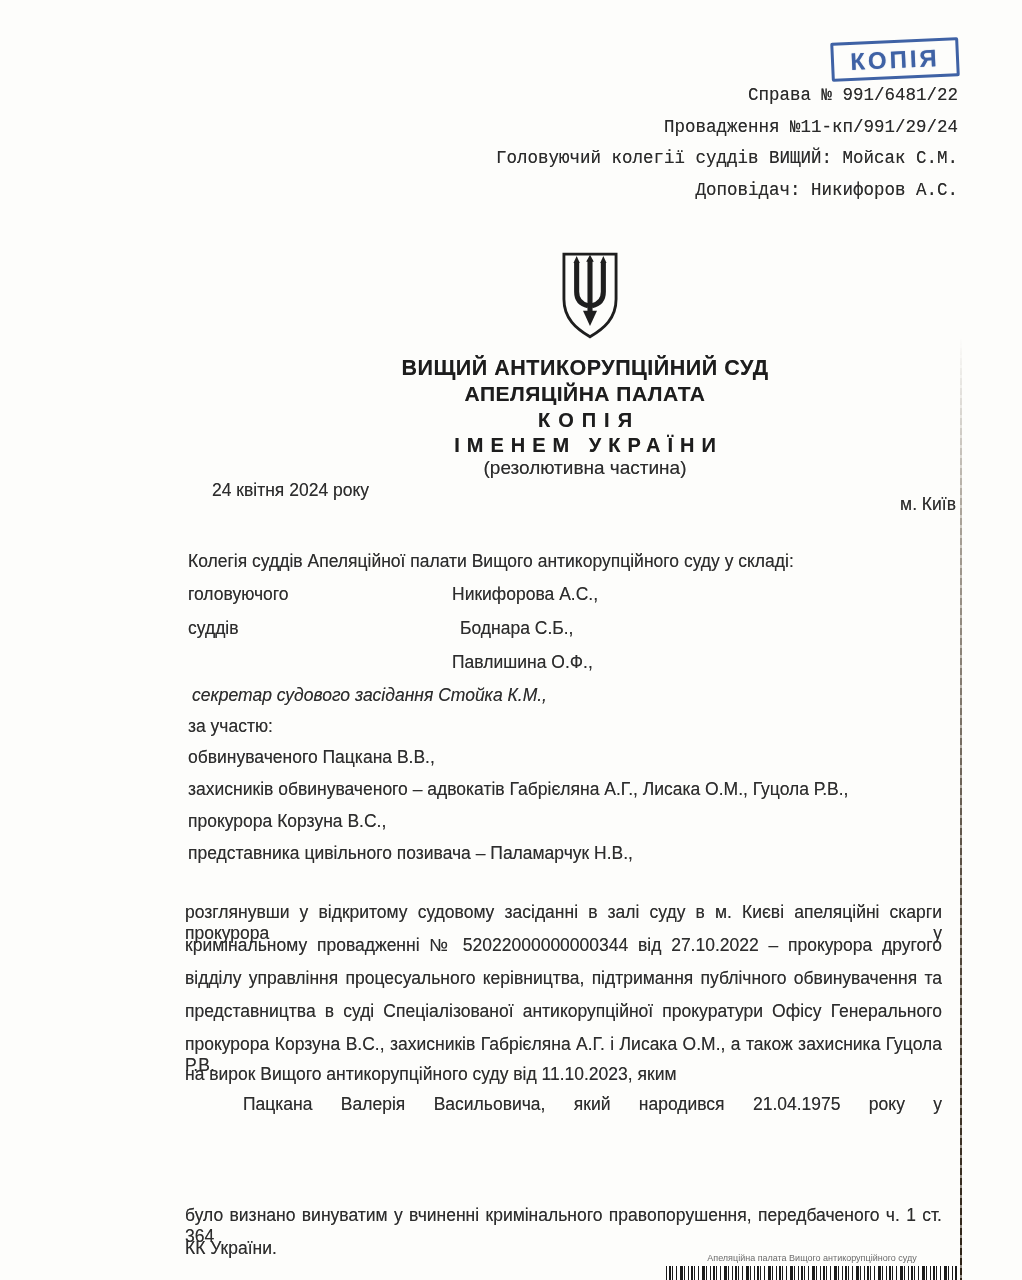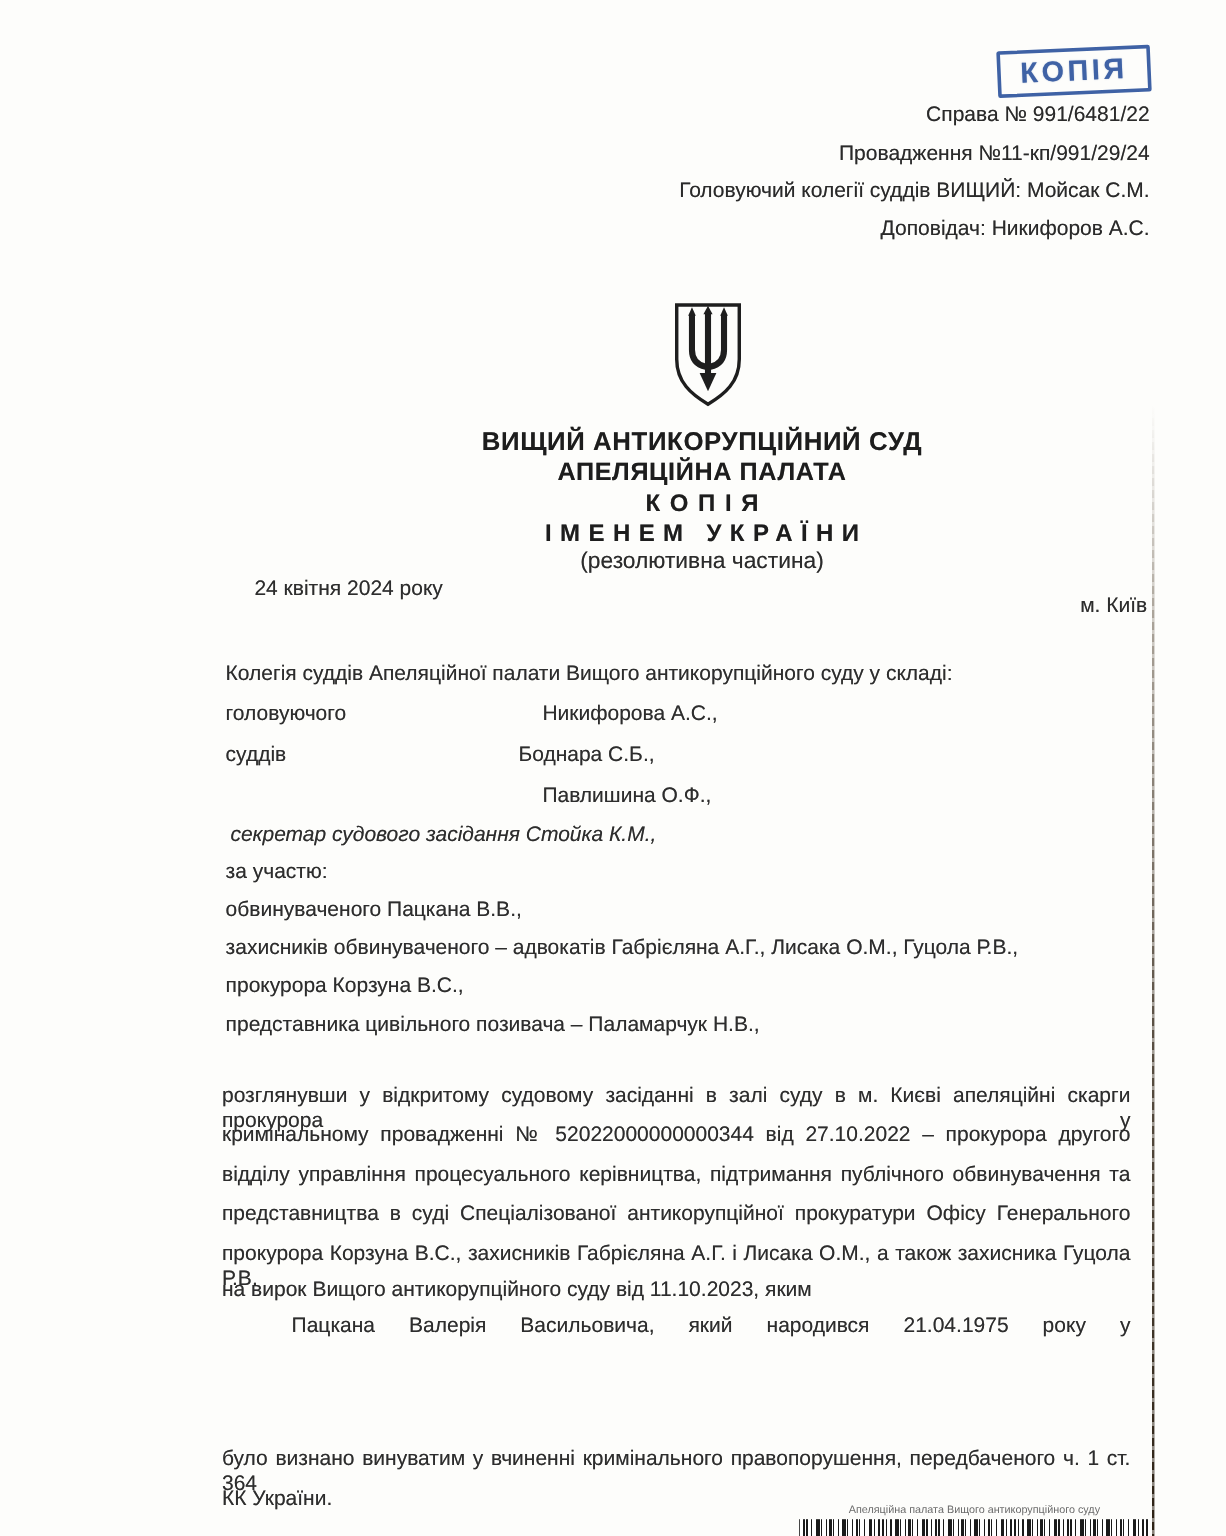--- a/index.html
+++ b/index.html
@@ -20,21 +20,21 @@
     position:absolute;left:831px;top:40px;width:122px;height:33px;
     border:3px solid #3f62a5;border-radius:2px;
     color:#3f62a5;font-weight:bold;font-size:24px;letter-spacing:3px;
     display:flex;align-items:center;justify-content:center;
     transform:rotate(-2.5deg);
     text-shadow:0 0 1px rgba(63,98,165,.55);
   }
 
   
   .hdr{position:absolute;top:80px;right:64px;text-align:right;
-       font-size:17.5px;line-height:31.5px;color:#2a2a2a;}
+       font-size:17.5px;line-height:31.5px;color:#2a2a2a;font-family:Liberation Mono, monospace;}
 
   
   .emblem{position:absolute;left:558px;top:251px;width:64px;height:89px;}
 
   
   .center-block{position:absolute;left:165px;top:356px;width:840px;text-align:center;color:#1d1d1d;}
   .t-court{font-size:21.5px;font-weight:bold;letter-spacing:.5px;line-height:25px;}
   .t-chamber{font-size:21px;font-weight:bold;letter-spacing:.5px;line-height:25px;}
   .t-doc{font-size:20px;font-weight:bold;letter-spacing:8px;line-height:26px;margin-top:1px;padding-left:8px;}
   .t-name{font-size:20px;font-weight:bold;letter-spacing:7px;line-height:24px;padding-left:7px;}
@@ -103,21 +103,21 @@
 
   <div class="abs txt" style="left:212px;top:480px;">24 квітня 2024 року</div>
   <div class="abs txt" style="right:66px;top:494px;">м. Київ</div>
 
   <div class="abs txt" style="left:188px;top:551px;">Колегія суддів Апеляційної палати Вищого антикорупційного суду у складі:</div>
 
   <div class="abs txt" style="left:188px;top:584px;">головуючого</div>
   <div class="abs txt" style="left:452px;top:584px;">Никифорова А.С.,</div>
 
   <div class="abs txt" style="left:188px;top:618px;">суддів</div>
-  <div class="abs txt" style="left:432px;top:618px;text-align:center;">Боднара С.Б.,</div>
+  <div class="abs txt" style="left:460px;top:618px;text-align:center;">Боднара С.Б.,</div>
 
   <div class="abs txt" style="left:452px;top:652px;">Павлишина О.Ф.,</div>
 
   <div class="abs txt" style="left:192px;top:685px;font-style:italic;">секретар судового засідання Стойка К.М.,</div>
   <div class="abs txt" style="left:188px;top:716px;">за участю:</div>
 
   <div class="abs txt" style="left:188px;top:747px;">обвинуваченого Пацкана В.В.,</div>
   <div class="abs txt" style="left:188px;top:779px;">захисників обвинуваченого – адвокатів Габрієляна А.Г., Лисака О.М., Гуцола Р.В.,</div>
   <div class="abs txt" style="left:188px;top:811px;">прокурора Корзуна В.С.,</div>
   <div class="abs txt" style="left:188px;top:843px;">представника цивільного позивача – Паламарчук Н.В.,</div>

